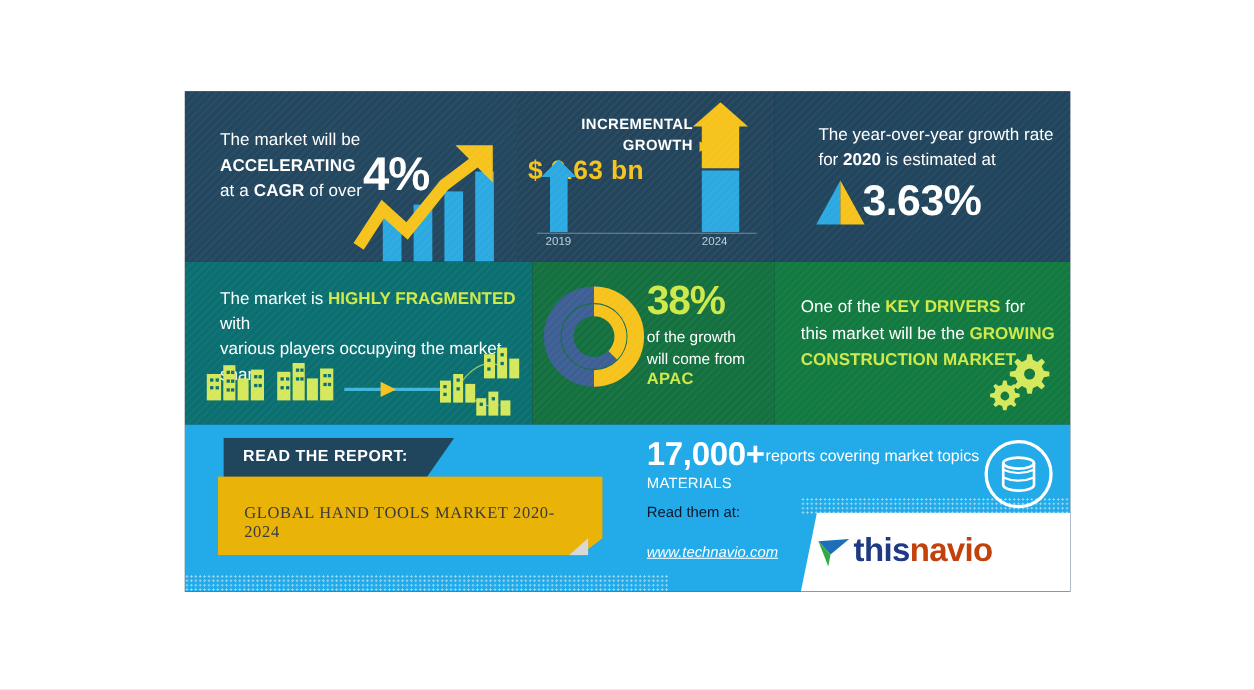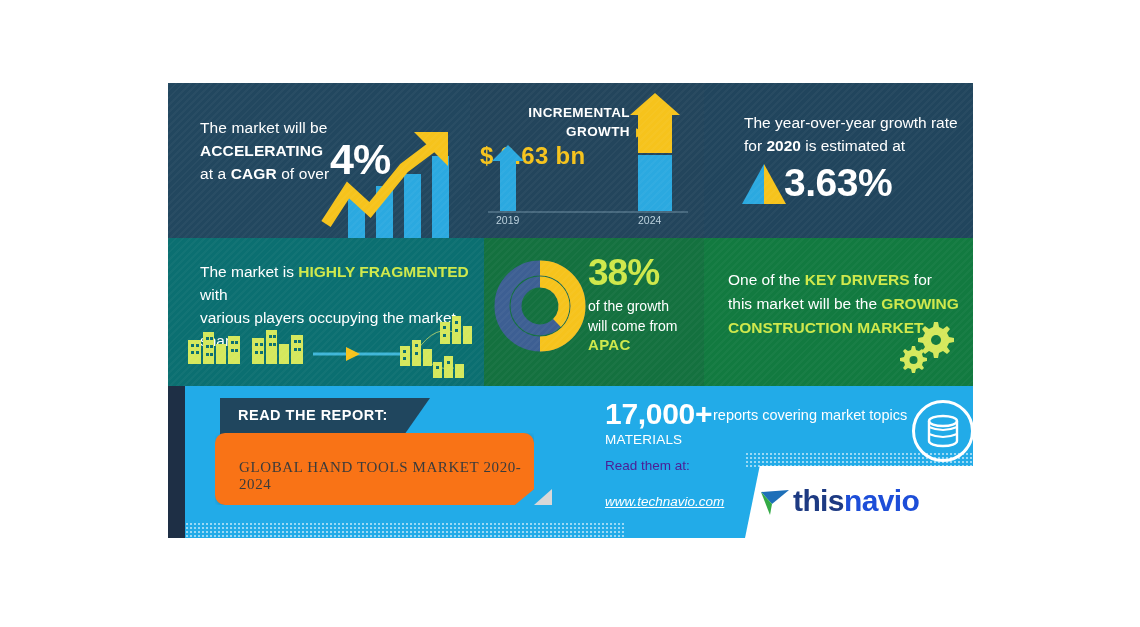--- a/index.html
+++ b/index.html
@@ -66,63 +66,62 @@
   #p5 { left:316px; top:155px; width:220px; height:148px; }
   #p5-big { left:104px; top:14px; font-size:37px; font-weight:bold; color:#cfe84a; letter-spacing:-1px; }
   #p5-sub { left:104px; top:58px; width:118px; font-size:14px; color:#ffffff; line-height:20px; }
   #p5-apac { left:104px; top:98px; font-size:15px; font-weight:bold; color:#cfe84a; letter-spacing:.3px; }
 
   
   #p6 { left:536px; top:155px; width:269px; height:148px; }
   #p6-text { left:24px; top:30px; width:235px; font-size:15.5px; color:#ffffff; line-height:24px; }
 
   
-  #p7 { left:17px; top:303px; width:805px; height:152px;padding-left:40px; }
+  #p7 { left:0; top:303px; width:805px; height:152px;padding-left:40px; }
 
   #ribbon {
     position:absolute; left:35px; top:12px; width:210px; height:36px;
     background:#20465e;
     clip-path:polygon(0 0, 100% 0, 88% 100%, 0 100%);
   }
   #ribbon span { position:absolute; left:18px; top:9px; font-size:14.5px;
                  font-weight:bold; color:#ffffff; letter-spacing:.5px; }
   #ribbon-fold { position:absolute; left:35px; top:48px; width:13px; height:10px;
                  background:#163245; clip-path:polygon(0 0, 100% 0, 100% 100%); }
 
   #reportcard {
-    position:absolute; left:30px; top:47px; width:319px; height:72px;
-    background:#f97316;
+    position:absolute; left:30px; top:47px; width:350px; height:72px;
+    background:#eab308;
     box-shadow:1px 1px 4px rgba(0,0,0,.18);
     clip-path:polygon(0 0, 100% 0, 100% 78%, 94% 100%, 0 100%);
-    border-radius:10px;
   }
   #reportcard span {
     position:absolute; left:24px; top:26px; width:305px;
     font-family:"Liberation Serif", serif;
     font-size:15px; color:#3b3b3b; letter-spacing:.6px;
   }
   #card-corner{ position:absolute; left:349px; top:103px; width:18px; height:16px;
       background:#d8d8d8; clip-path:polygon(100% 0, 100% 100%, 0 100%); }
 
   #count  { position:absolute; left:420px; top:11px; font-size:30px; font-weight:bold;
             color:#ffffff; letter-spacing:-.3px; }
   #countsub { position:absolute; left:528px; top:21px; font-size:14.5px; color:#ffffff; }
   #materials { position:absolute; left:420px; top:46px; font-size:13.5px; color:#ffffff; letter-spacing:.2px; }
-  #readat { position:absolute; left:420px; top:72px; font-size:13.5px; color:#4c1d95; }
+  #readat { position:absolute; left:420px; top:72px; font-size:13.5px; color:#0f172a; }
   #siteurl { position:absolute; left:420px; top:96px; font-size:13.5px; color:#ffffff;
              font-style:italic; text-decoration:underline;margin-top:12px; }
 
   #logoplate {
     position:absolute; left:560px; top:80px; width:245px; height:72px;
     background:#ffffff;
     clip-path:polygon(6% 0, 100% 0, 100% 100%, 0 100%);
   }
   #logotext { position:absolute; left:48px; top:18px; font-size:30px; font-weight:bold; letter-spacing:-.6px; }
   #logotext .t1 { color:#1d3a82; }
-  #logotext .t2 { color:#1d4ed8; }
+  #logotext .t2 { color:#c2410c; }
 
   #dbcircle { position:absolute; left:727px; top:14px; width:62px; height:62px;
               border:3px solid #ffffff; border-radius:50%; }
 
   
   .dots {
     position:absolute; background-image:
       radial-gradient(circle, rgba(255,255,255,.55) .8px, rgba(255,255,255,0) 1.1px);
     background-size:4px 4px;
   }

